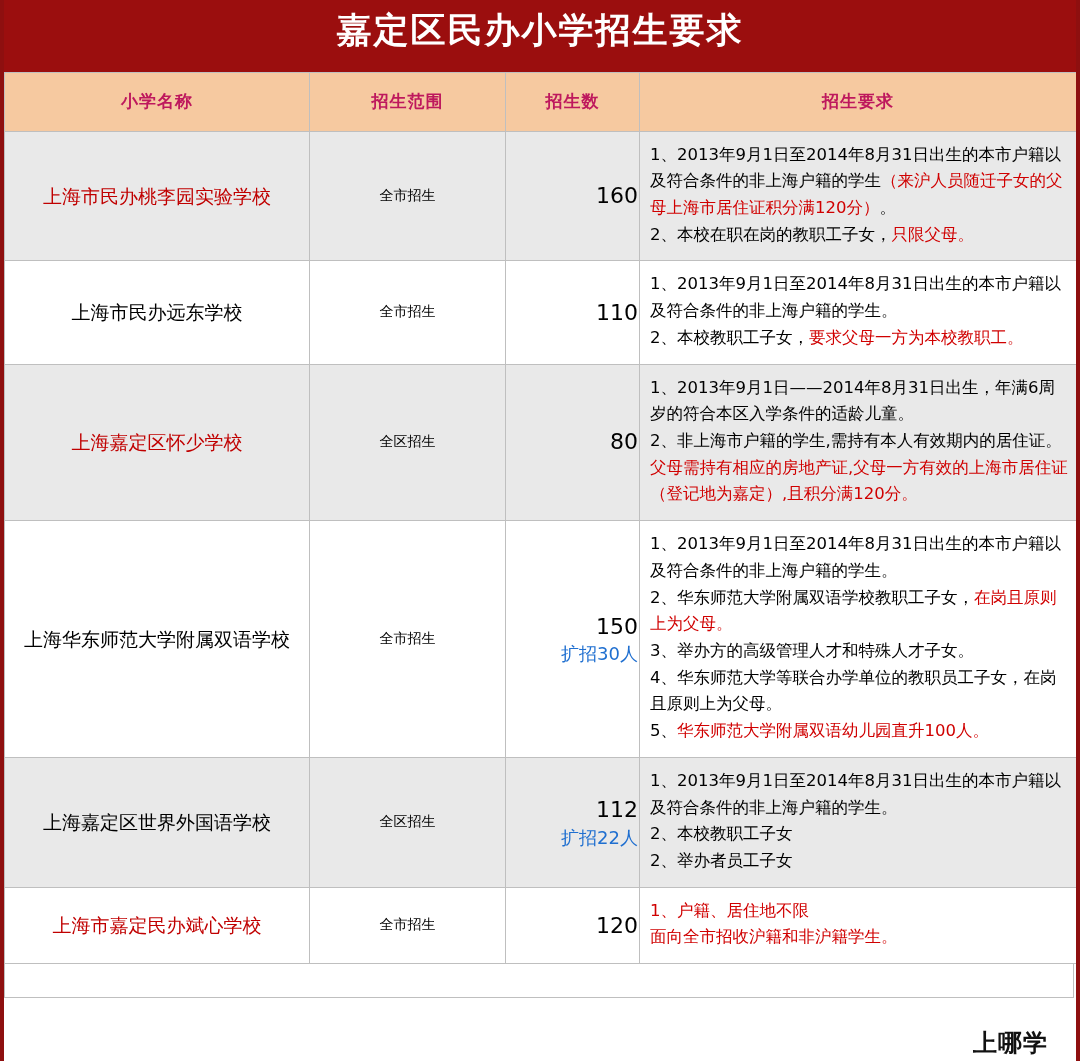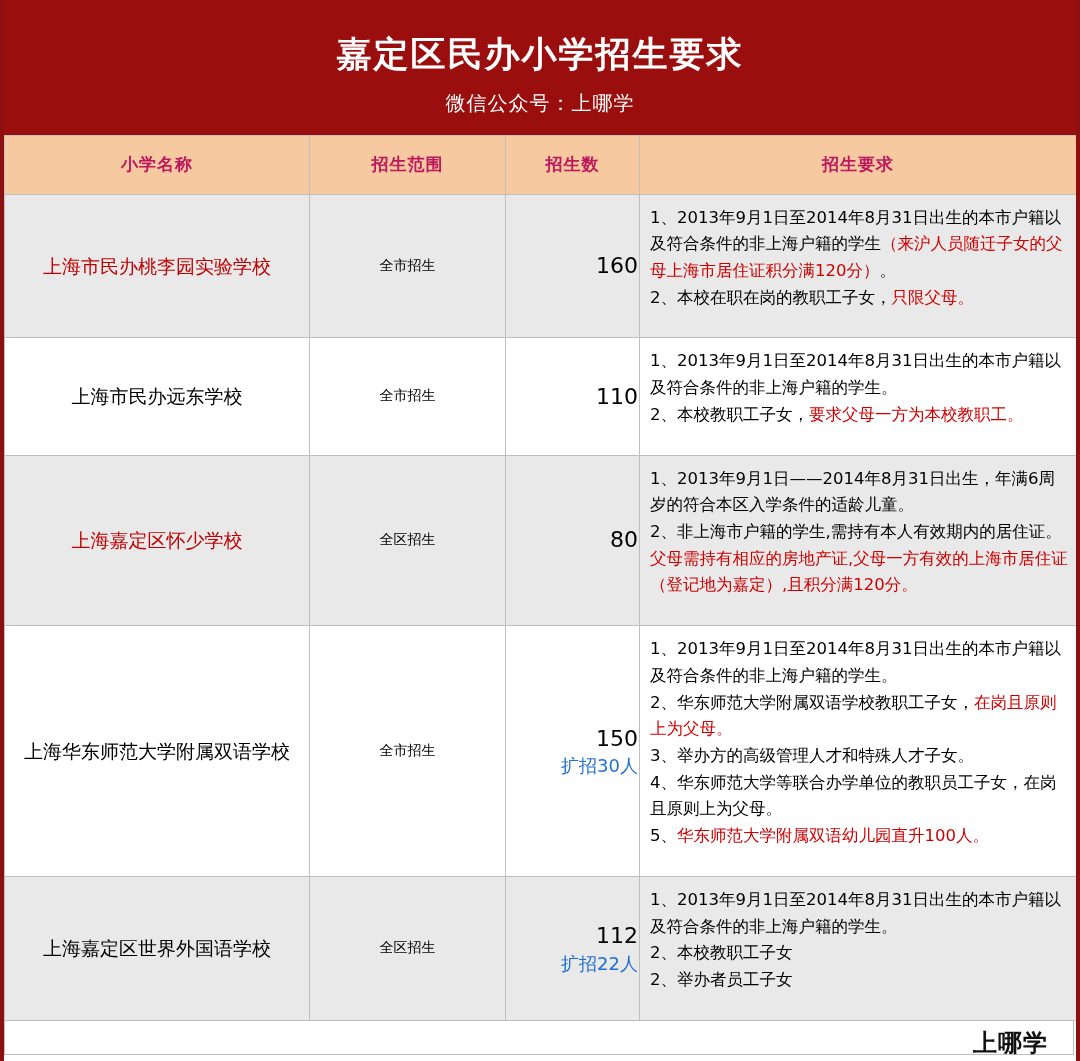--- a/index.html
+++ b/index.html
@@ -66,21 +66,21 @@
     transform: rotate(-18deg);
     letter-spacing: 20px;
     white-space: nowrap;
     font-family: "DejaVu Sans", sans-serif;
   }
   
   .header {
     background: #9b0e0e;
     color: #ffffff;
     text-align: center;
-    padding: 32px 0 18px 0;
+    padding: 8px 0 18px 0;
     position: relative;
     z-index: 10;
   }
   .header-title {
     font-size: 35px;
     font-weight: bold;
     letter-spacing: 2px;
     line-height: 1.3;
     font-family: "DejaVu Sans", sans-serif;
   }
@@ -139,21 +139,21 @@
   td.count .expand {
     display: block;
     font-size: 18px;
     color: #1f6fd0;
     margin-top: 1px;
   }
   td.req {
     font-size: 16.5px;
     color: #000000;
     line-height: 1.62;
-    padding: 10px 8px 26px 10px;
+    padding: 10px 8px 12px 10px;
     text-align: left;
   }
   td.req .r { color: #d00000; }
   tr.shade td { background: #e9e9e9; }
   tr.plain td { background: #ffffff; }
 
   .footer-strip {
     height: 34px;
     position: relative;
     z-index: 8;
@@ -182,21 +182,20 @@
 <div class="page">
 
   <div class="watermark">
     <div class="wm-big">上哪学</div>
     <div class="wm-small">查 学 校</div>
     <div class="wm-small2">哪 学</div>
   </div>
 
   <div class="header">
     <div class="header-title">嘉定区民办小学招生要求</div>
-    <div class="header-sub">微信公众号：上哪学</div>
   </div>
 
   <table class="data">
     <colgroup>
       <col class="c1">
         <col class="c2">
         <col class="c3">
         <col class="c4">
     </colgroup>
     <thead>
@@ -250,19 +249,28 @@
         <tr class="shade">
           <td class="name">上海嘉定区世界外国语学校</td>
           <td class="scope">全区招生</td>
           <td class="count"><span>112</span><span class="expand">扩招22人</span></td>
           <td class="req">
             <div><span>1、2013年9月1日至2014年8月31日出生的本市户籍以及符合条件的非上海户籍的学生。</span></div>
             <div><span>2、本校教职工子女</span></div>
             <div><span>2、举办者员工子女</span></div>
           </td>
         </tr>
+        <tr class="plain">
+          <td class="name red">上海市嘉定民办斌心学校</td>
+          <td class="scope">全市招生</td>
+          <td class="count"><span>120</span></td>
+          <td class="req">
+            <div><span class="r">1、户籍、居住地不限</span></div>
+            <div><span class="r">面向全市招收沪籍和非沪籍学生。</span></div>
+          </td>
+        </tr>
       </tbody>
   </table>
 
   <div class="footer-strip"></div>
   <div class="footer-logo">上哪学</div>
 
 </div>
 
 </body></html>

